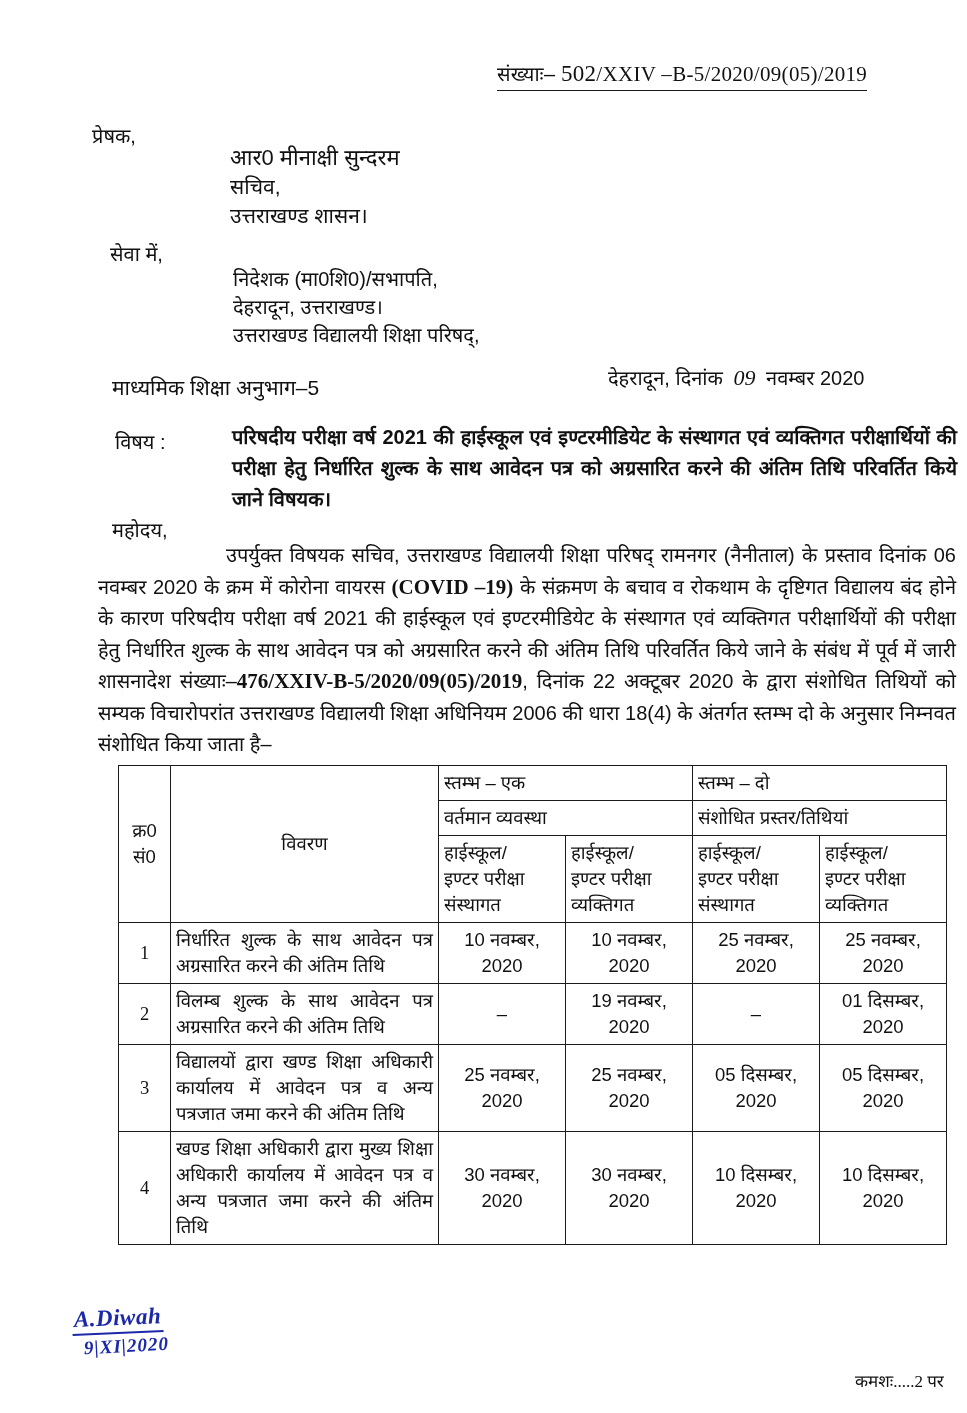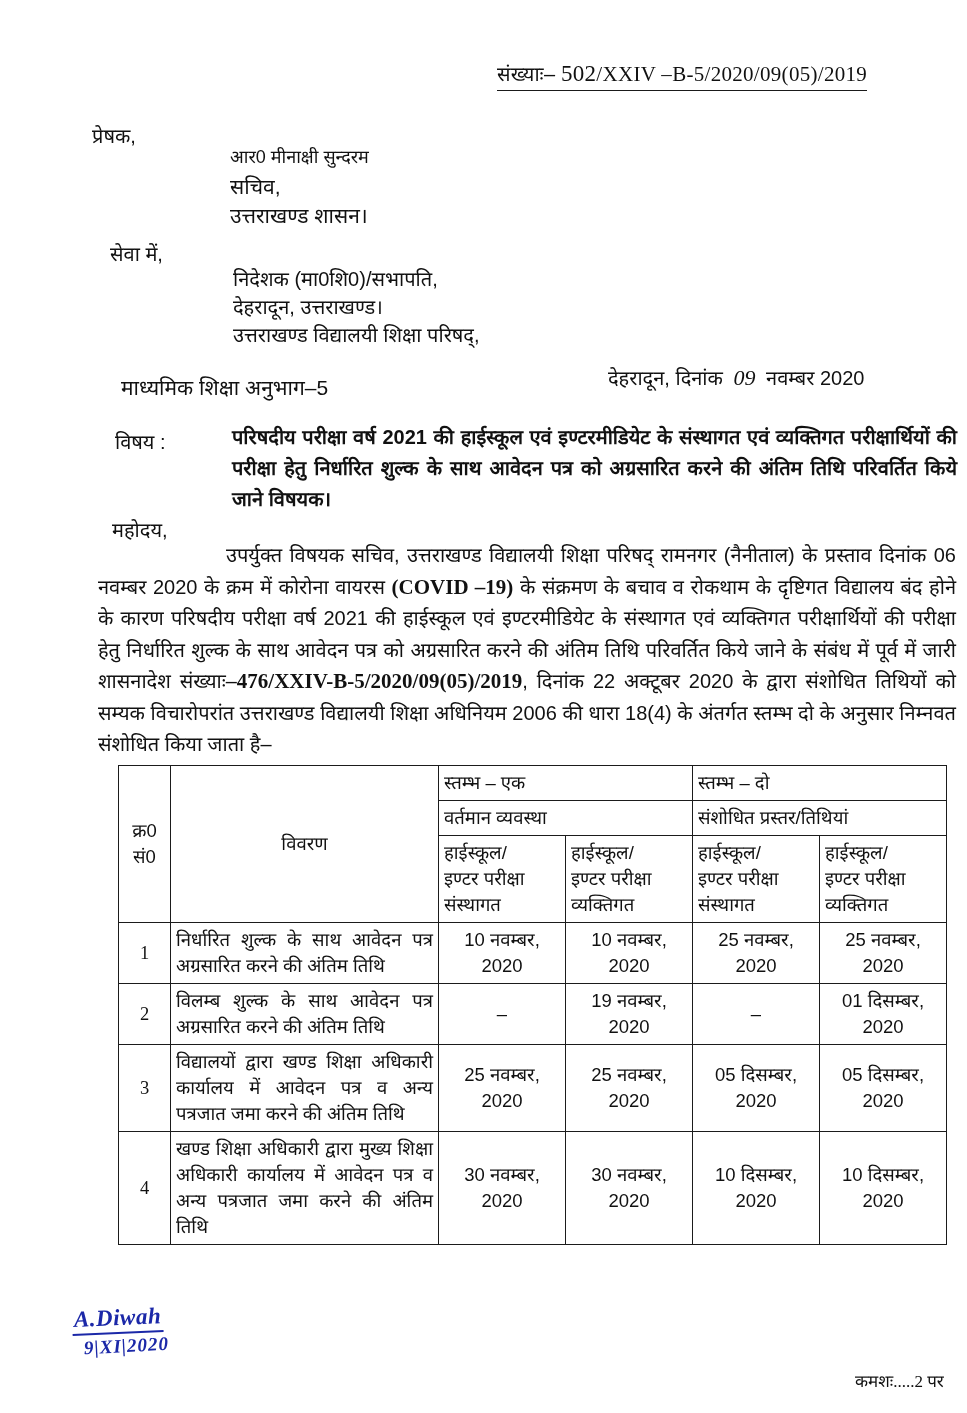--- a/index.html
+++ b/index.html
@@ -25,28 +25,28 @@
     border-bottom: 1.6px solid #1a1a1a;
     padding-bottom: 3px;
     font-family: "Liberation Serif", "DejaVu Serif", serif;
   }
   .refno .devn { font-family: "Liberation Sans", "DejaVu Sans", sans-serif; font-size: 20px; }
   .refno .num { font-size: 23px; }
 
   
   .from-label { position: absolute; left: 92px; top: 122px; font-size: 20px; }
   .from-body { position: absolute; left: 230px; top: 143px; font-size: 21px; line-height: 29px; }
-  .from-body .nm { font-size: 18px; }
+  .from-body .nm { font-size: 22px; }
 
   
   .to-label { position: absolute; left: 110px; top: 240px; font-size: 20px; }
   .to-body { position: absolute; left: 233px; top: 265px; font-size: 20px; line-height: 28px; }
 
   
-  .section-line { position: absolute; left: 112px; top: 373px; font-size: 21px; margin-left: 9px; }
+  .section-line { position: absolute; left: 112px; top: 373px; font-size: 21px; }
   .place-date { position: absolute; left: 608px; top: 364px; font-size: 20px; white-space: nowrap; }
   .place-date .hand {
     font-family: "Liberation Serif", "DejaVu Serif", serif;
     font-style: italic;
     font-size: 22px;
     padding: 0 5px;
   }
 
   
   .subject-label { position: absolute; left: 115px; top: 428px; font-size: 20px; }

